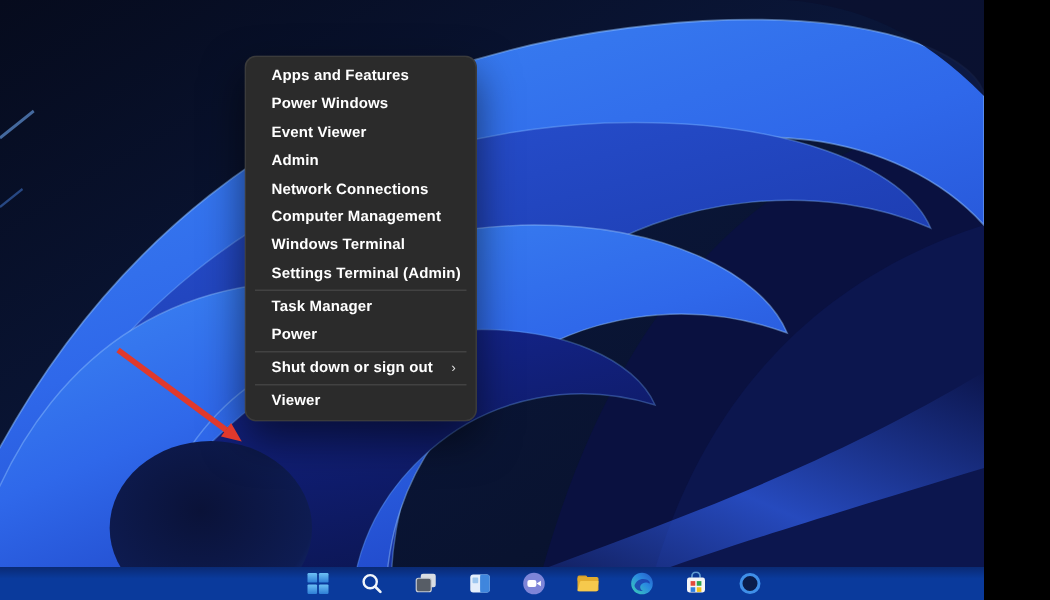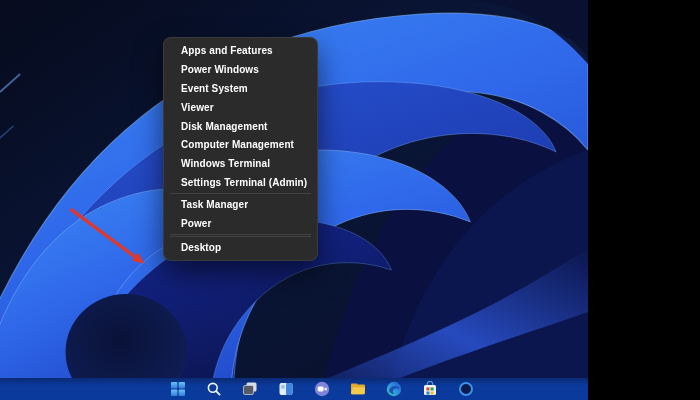--- a/index.html
+++ b/index.html
@@ -1,17 +1,17 @@
 <!DOCTYPE html>
 <html><head>
 <meta charset="utf-8">
 <style>
   html,body{margin:0;padding:0;background:#000;}
   .stage{
-    position:relative;width:588px;height:400px;overflow:hidden;
+    position:relative;width:656px;height:400px;overflow:hidden;
     font-family:"Liberation Sans",sans-serif;background:#5eead4;
     user-select:none;
   }
   .wallpaper{position:absolute;inset:0;z-index:0;}
   .wallpaper svg{display:block;width:100%;height:100%;}
 
   
   .context-menu{
     position:absolute;left:163px;top:37px;width:155px;box-sizing:border-box;
     background:var(--menu-bg,#2b2b2b);
@@ -106,32 +106,36 @@
       <path d="M 560 0 L 700 0 L 700 64 C 656 22 612 4 560 0 Z" fill="#0a1130" opacity="0.9"></path>
 
       <path d="M 0 92 L 24 74" stroke="#6ea6f0" stroke-width="2" opacity="0.6"></path>
       <path d="M 0 138 L 16 126" stroke="#4f8df4" stroke-width="1.5" opacity="0.45"></path>
     </svg>
   </div>
 
   <div class="context-menu" style="--menu-bg:#2b2b2b;">
     <div class="menu-item">Apps and Features</div>
     <div class="menu-item">Power Windows</div>
-    <div class="menu-item">Event System</div>
-    <div class="menu-item">Viewer</div>
-    <div class="menu-item">Disk Management</div>
+    <div class="menu-item">Event Viewer</div>
+    <div class="menu-item">Admin</div>
+    <div class="menu-item">Network Connections</div>
     <div class="menu-item">Computer Management</div>
     <div class="menu-item">Windows Terminal</div>
     <div class="menu-item">Settings Terminal (Admin)</div>
     <div class="menu-separator"></div>
     <div class="menu-item">Task Manager</div>
     <div class="menu-item">Power</div>
     <div class="menu-separator"></div>
+    <div class="menu-item">
+      <span>Shut down or sign out</span>
+      <span class="chevron">›</span>
+    </div>
     <div class="menu-separator"></div>
-    <div class="menu-item">Desktop</div>
+    <div class="menu-item">Viewer</div>
   </div>
 
   <svg class="annotation" viewBox="0 0 700 400">
     <line x1="84" y1="249" x2="161" y2="306" stroke="#e0392c" stroke-width="4"></line>
     <polygon points="172,314 157.2,310.5 164.4,300.9" fill="#e0392c"></polygon>
   </svg>
 
   <div class="taskbar">
     <div class="taskbar-icons">
 

